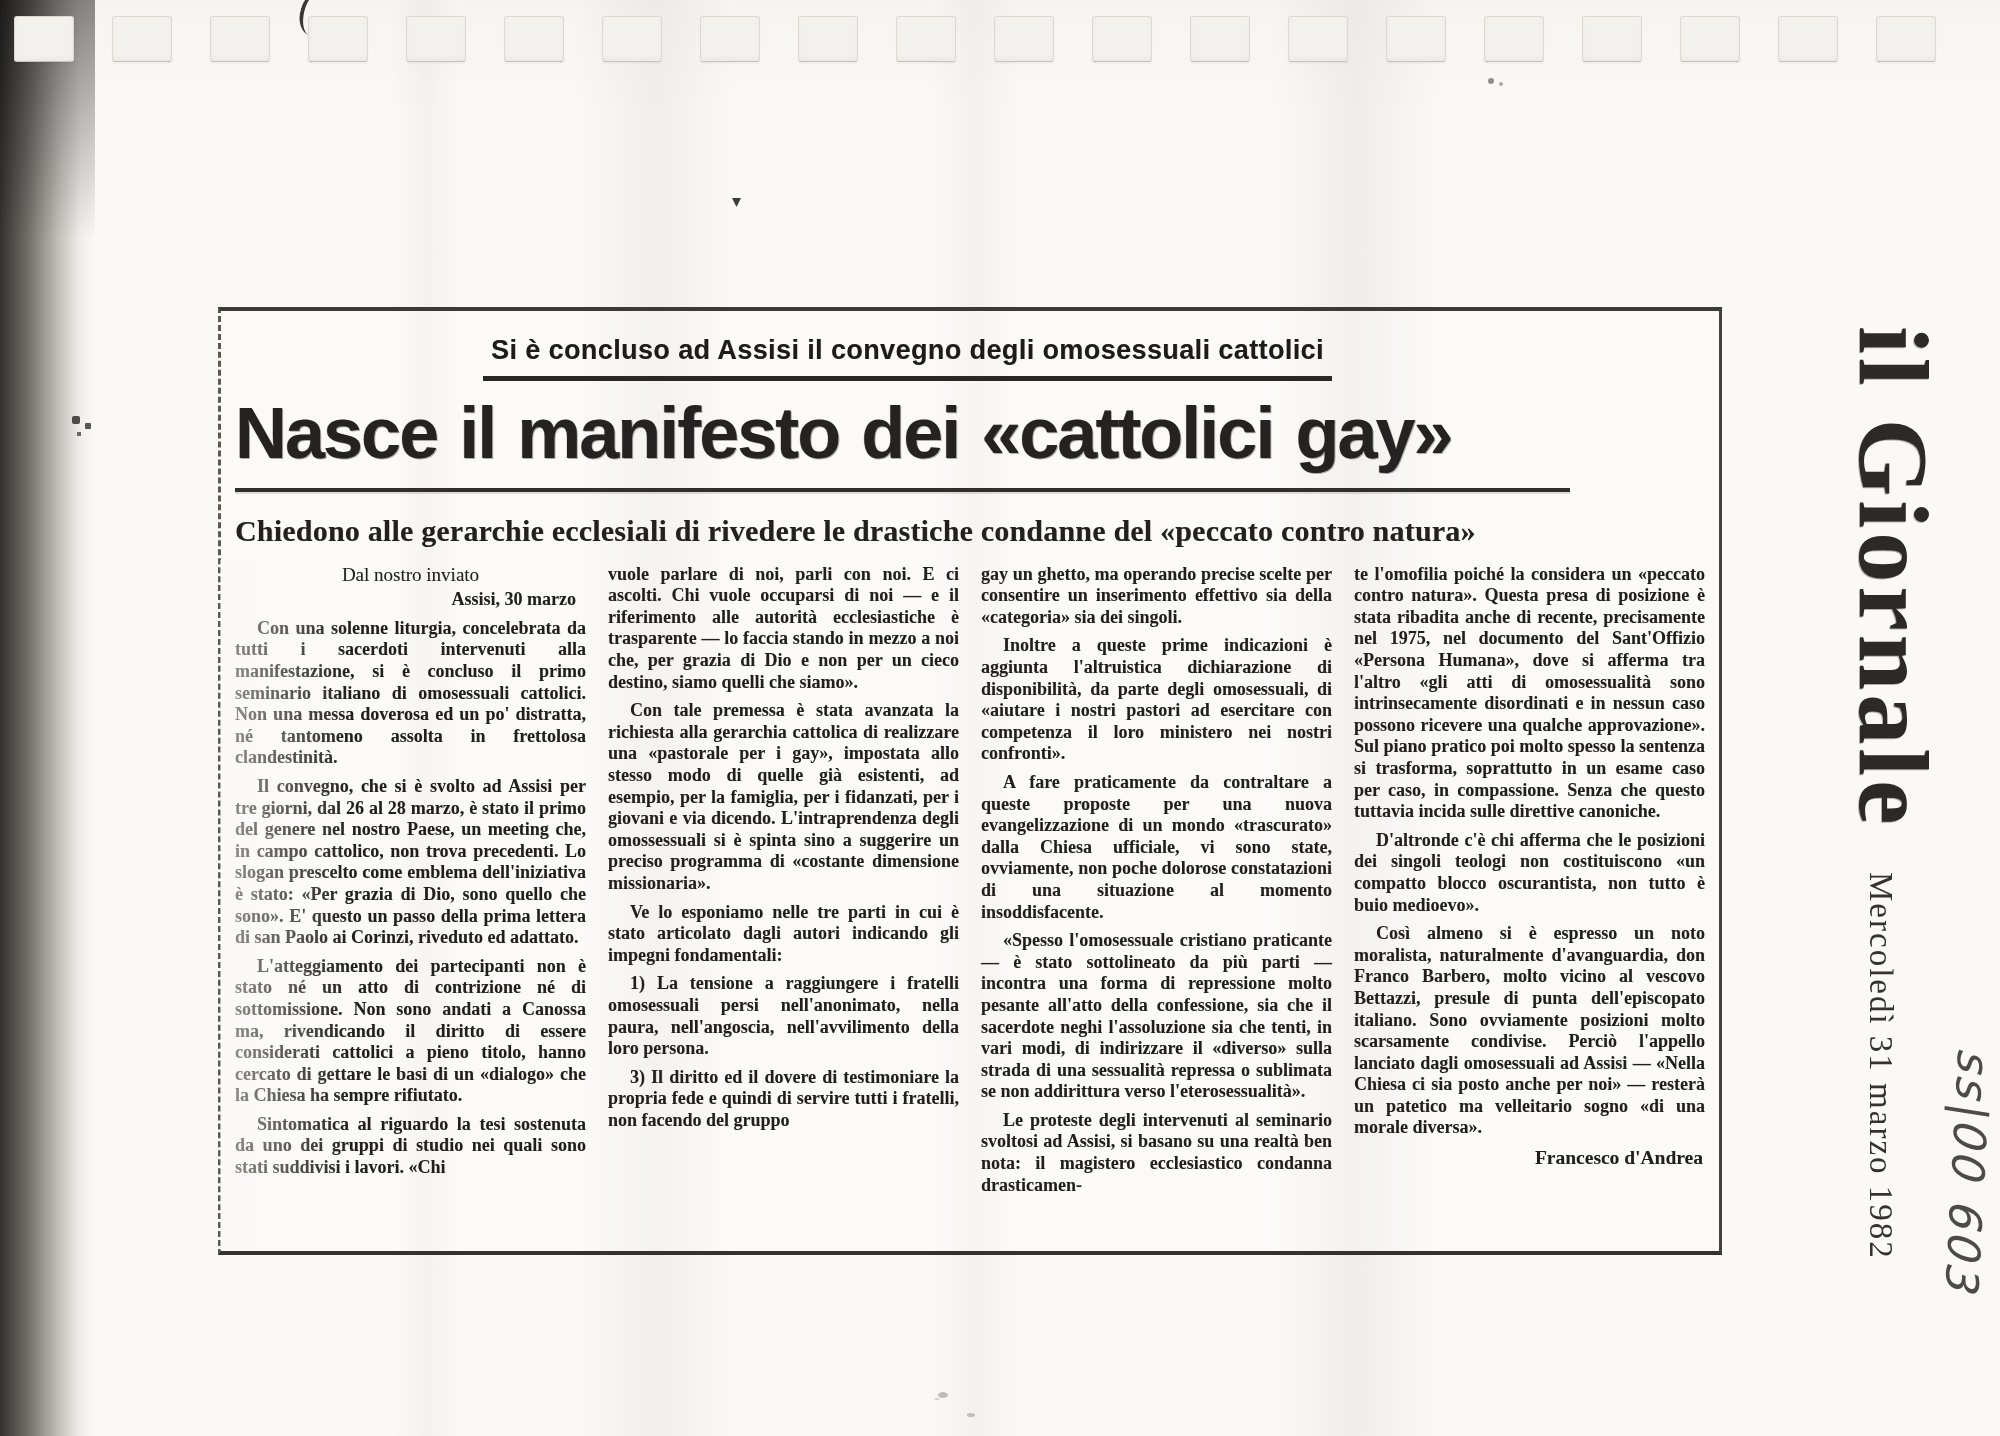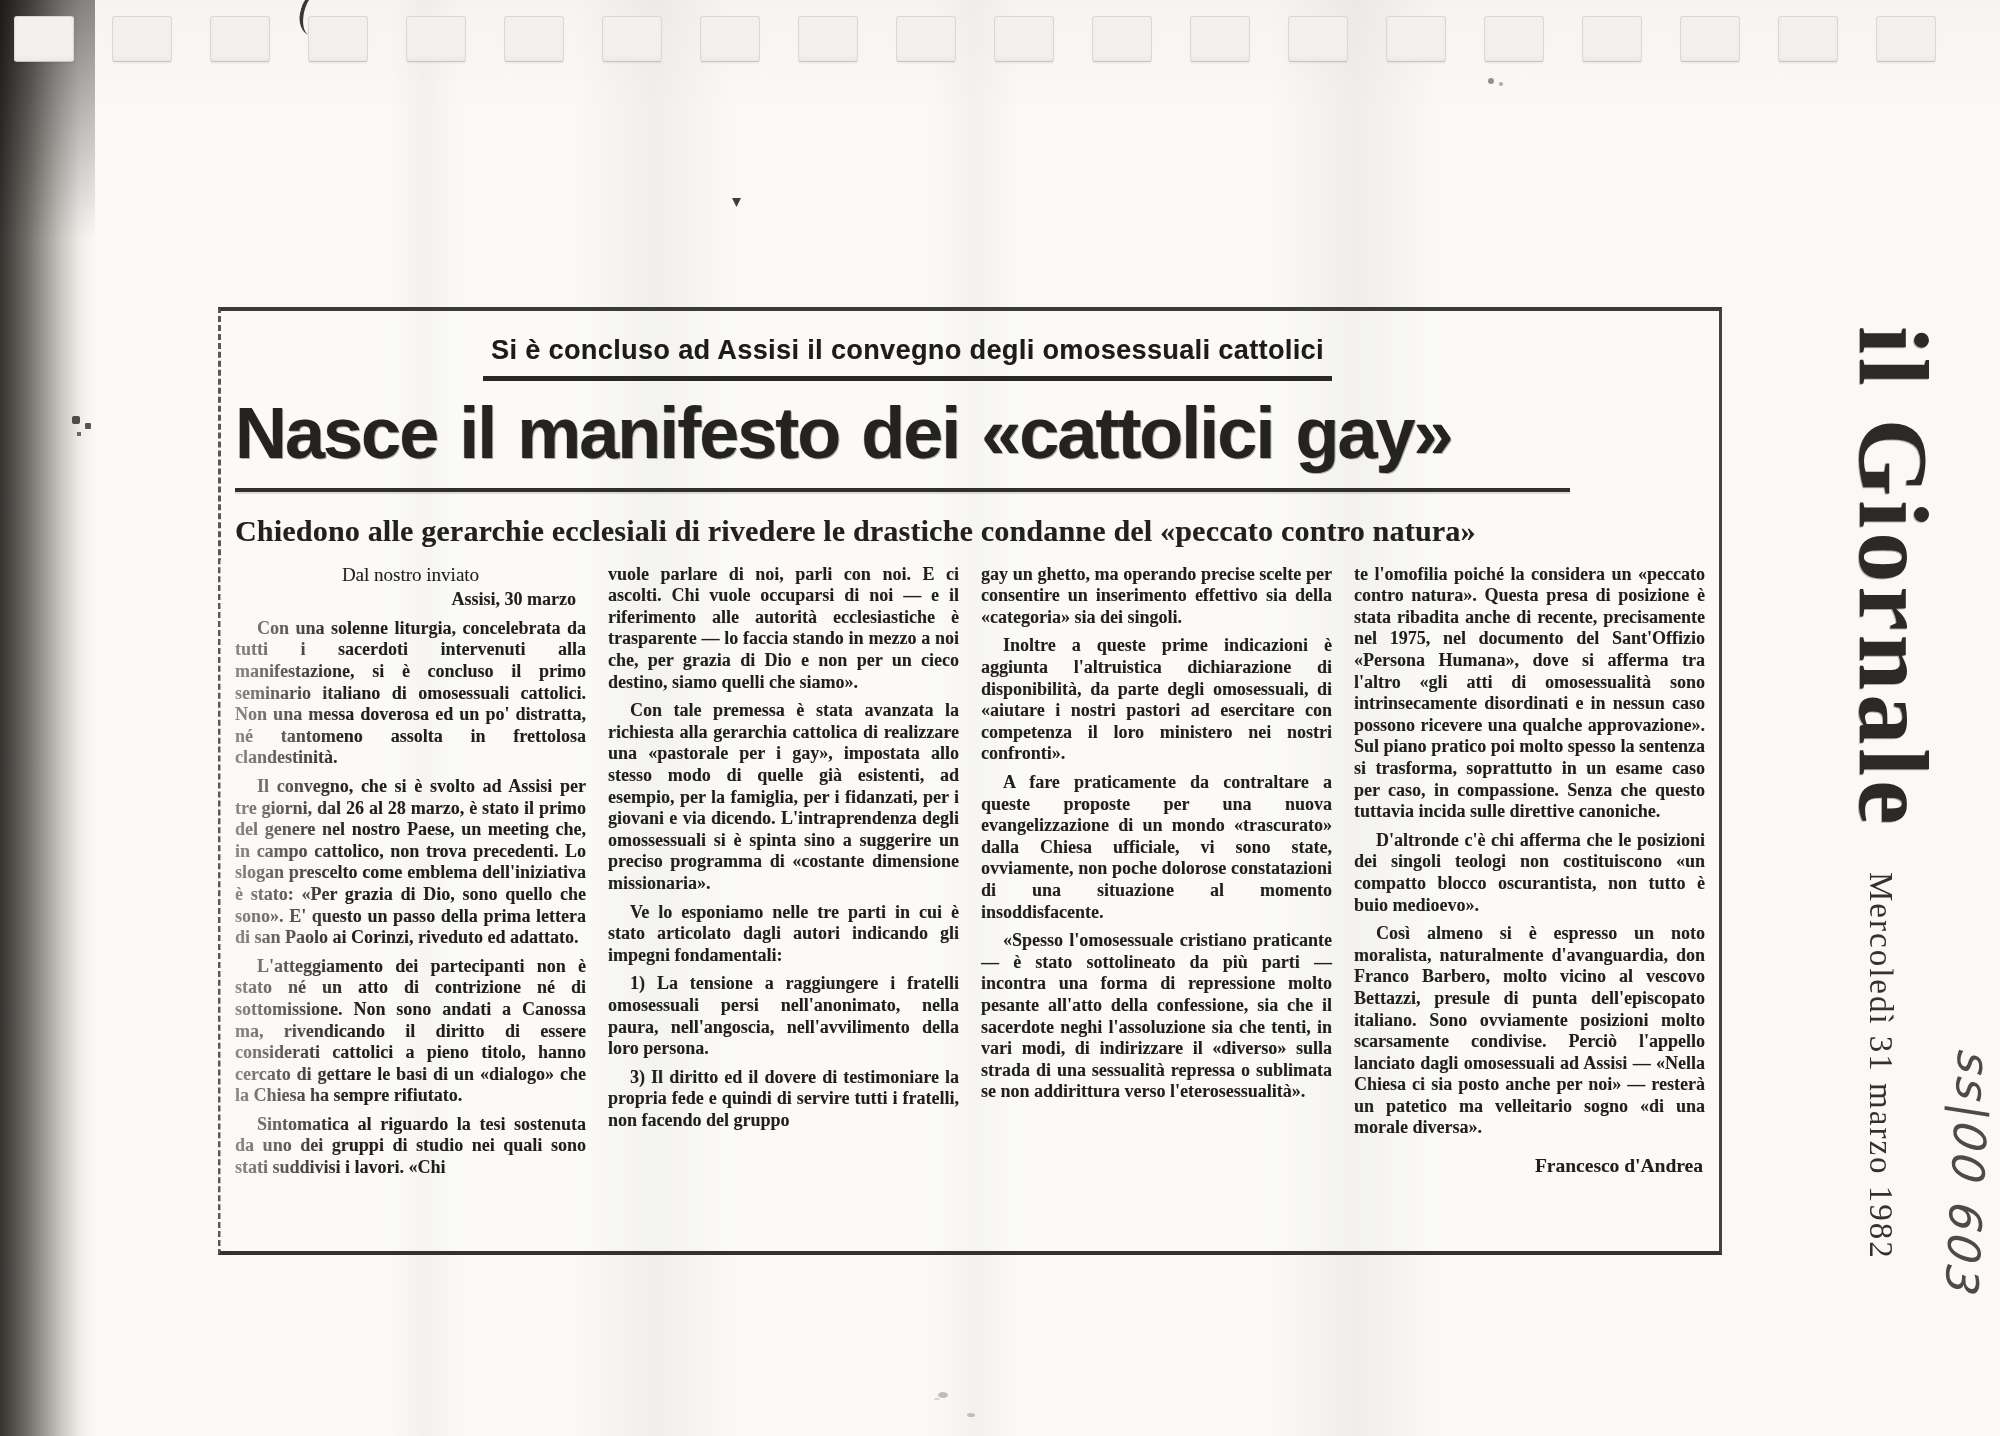--- a/index.html
+++ b/index.html
@@ -62,21 +62,21 @@
     text-shadow:0.4px 0.4px 0 rgba(0,0,0,0.3);
   }
   .columns{display:flex;gap:22px;margin:16px 2px 0 2px;height:668px;overflow:hidden;}
   .col{flex:1 1 0;font-size:18px;line-height:21.6px;color:#211f1c;font-weight:700;}
   .para{margin:7px 0 0 0;text-align:justify;text-indent:22px;
     text-shadow:0.3px 0.3px 0 rgba(0,0,0,0.25);}
   .para:first-child{margin-top:0;}
   .para.noindent{text-indent:0;}
   .para.center{text-align:center;text-indent:0;font-weight:400;font-size:19px;}
   .para.rightb{text-align:right;text-indent:0;padding-right:10px;margin-top:4px;}
-  .para.byline{text-align:right;text-indent:0;margin-top:16px;font-size:19.5px;padding-right:2px;}
+  .para.byline{text-align:right;text-indent:0;margin-top:8px;font-size:19.5px;padding-right:2px;}
   
   .fade-overlay{
     position:absolute;left:220px;top:560px;width:130px;height:690px;
     background:linear-gradient(to right, rgba(250,249,246,0.55), transparent);
     pointer-events:none;z-index:4;
   }
   
   .masthead-vert{
     position:absolute;left:1952px;top:326px;width:575px;
     font-family:"Liberation Serif",serif;font-weight:700;font-size:100px;line-height:118px;
@@ -171,20 +171,21 @@
           <p class="para indent">Con tale premessa è stata avanzata la richiesta alla gerarchia cattolica di realizzare una «pastorale per i gay», impostata allo stesso modo di quelle già esistenti, ad esempio, per la famiglia, per i fidanzati, per i giovani e via dicendo. L'intraprendenza degli omossessuali si è spinta sino a suggerire un preciso programma di «costante dimensione missionaria».</p>
           <p class="para indent">Ve lo esponiamo nelle tre parti in cui è stato articolato dagli autori indicando gli impegni fondamentali:</p>
           <p class="para indent">1) La tensione a raggiungere i fratelli omosessuali persi nell'anonimato, nella paura, nell'angoscia, nell'avvilimento della loro persona.</p>
           <p class="para indent">3) Il diritto ed il dovere di testimoniare la propria fede e quindi di servire tutti i fratelli, non facendo del gruppo</p>
         </div>
       <div class="col">
           <p class="para noindent">gay un ghetto, ma operando precise scelte per consentire un inserimento effettivo sia della «categoria» sia dei singoli.</p>
           <p class="para indent">Inoltre a queste prime indicazioni è aggiunta l'altruistica dichiarazione di disponibilità, da parte degli omosessuali, di «aiutare i nostri pastori ad esercitare con competenza il loro ministero nei nostri confronti».</p>
           <p class="para indent">A fare praticamente da contraltare a queste proposte per una nuova evangelizzazione di un mondo «trascurato» dalla Chiesa ufficiale, vi sono state, ovviamente, non poche dolorose constatazioni di una situazione al momento insoddisfacente.</p>
           <p class="para indent">«Spesso l'omosessuale cristiano praticante — è stato sottolineato da più parti — incontra una forma di repressione molto pesante all'atto della confessione, sia che il sacerdote neghi l'assoluzione sia che tenti, in vari modi, di indirizzare il «diverso» sulla strada di una sessualità repressa o sublimata se non addirittura verso l'eterosessualità».</p>
+          <p class="para indent">Le proteste degli intervenuti al seminario svoltosi ad Assisi, si basano su una realtà ben nota: il magistero ecclesiastico condanna drasticamen-</p>
         </div>
       <div class="col">
           <p class="para noindent">te l'omofilia poiché la considera un «peccato contro natura». Questa presa di posizione è stata ribadita anche di recente, precisamente nel 1975, nel documento del Sant'Offizio «Persona Humana», dove si afferma tra l'altro «gli atti di omosessualità sono intrinsecamente disordinati e in nessun caso possono ricevere una qualche approvazione». Sul piano pratico poi molto spesso la sentenza si trasforma, soprattutto in un esame caso per caso, in compassione. Senza che questo tuttavia incida sulle direttive canoniche.</p>
           <p class="para indent">D'altronde c'è chi afferma che le posizioni dei singoli teologi non costituiscono «un compatto blocco oscurantista, non tutto è buio medioevo».</p>
           <p class="para indent">Così almeno si è espresso un noto moralista, naturalmente d'avanguardia, don Franco Barbero, molto vicino al vescovo Bettazzi, presule di punta dell'episcopato italiano. Sono ovviamente posizioni molto scarsamente condivise. Perciò l'appello lanciato dagli omosessuali ad Assisi — «Nella Chiesa ci sia posto anche per noi» — resterà un patetico ma velleitario sogno «di una morale diversa».</p>
           <p class="para byline">Francesco d'Andrea</p>
         </div>
     </div>
   </div>
 

